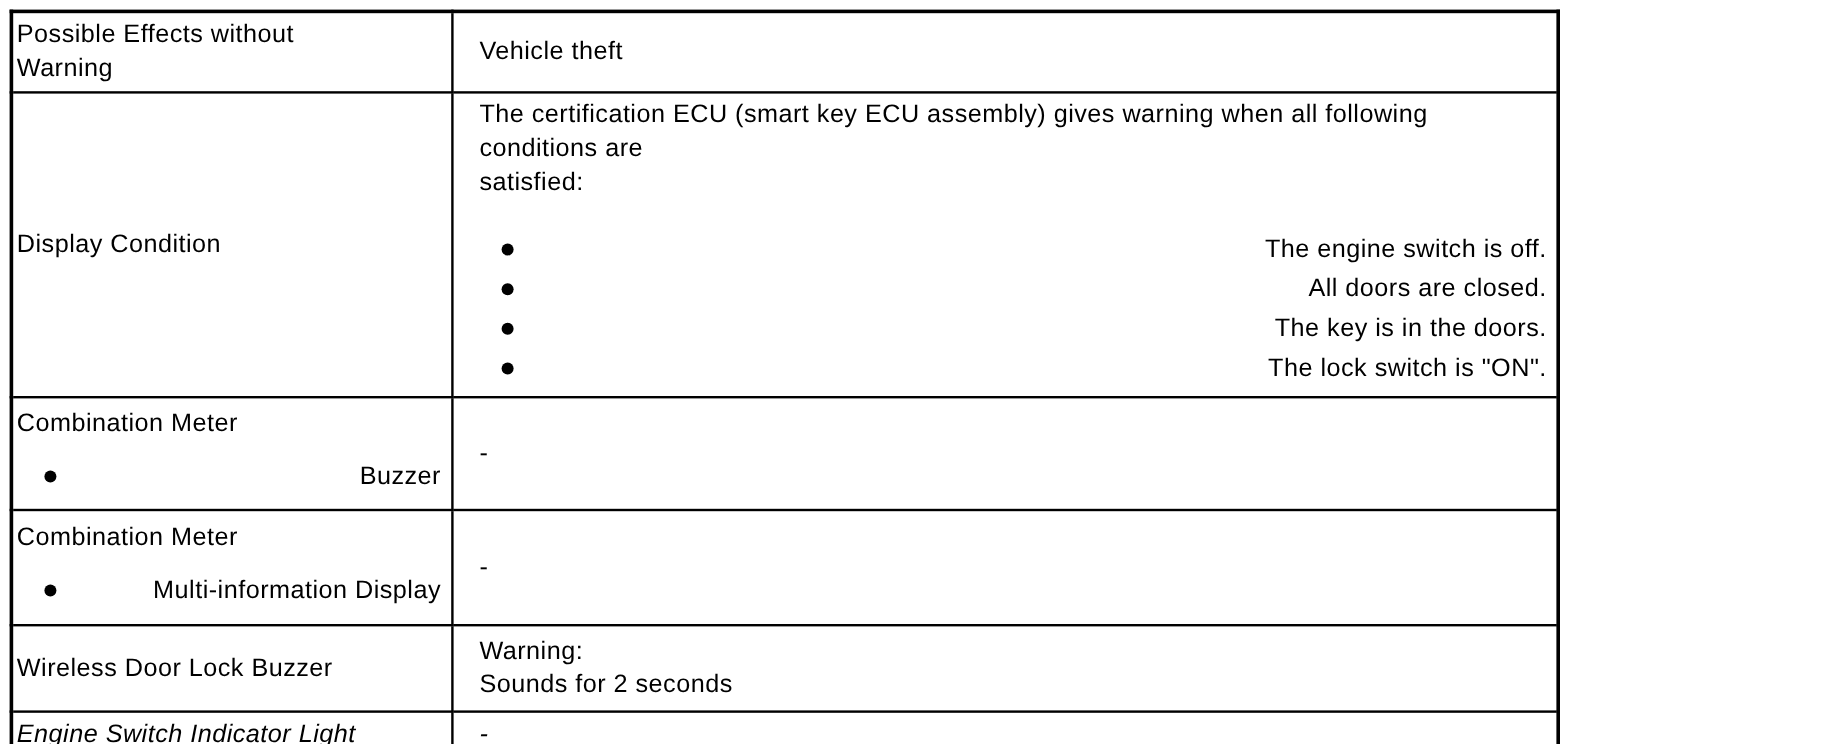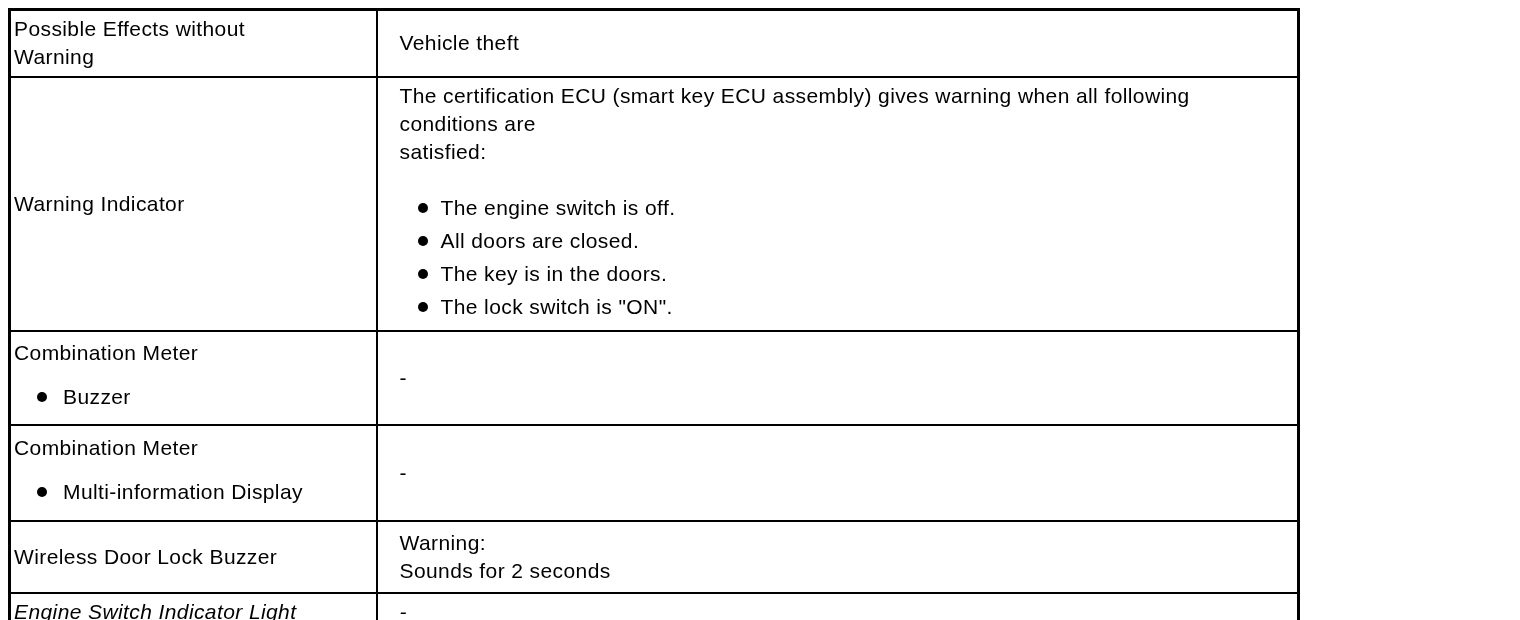--- a/index.html
+++ b/index.html
@@ -50,20 +50,21 @@
     white-space: pre-line;
   }
   ul.blist {
     list-style: none;
     margin: 28px 0 0 0;
     padding: 0;
   }
   ul.blist li {
     position: relative;
     margin: 5px 0;
+    text-align: right;
   }
   ul.value-list li { padding-left: 41px; }
   ul.label-list { margin-top: 16px; }
   ul.label-list li { padding-left: 49px; }
   .bullet {
     position: absolute;
     top: 9px;
     width: 10px;
     height: 10px;
     border-radius: 50%;
@@ -83,21 +84,21 @@
     </colgroup>
     <tbody>
 
       <tr class="r1">
         <td class="label-cell pre">Possible Effects without
 Warning</td>
         <td class="value-cell">Vehicle theft</td>
       </tr>
 
       <tr class="r2">
-        <td class="label-cell">Warning Indicator</td>
+        <td class="label-cell">Display Condition</td>
         <td class="value-cell">
             <p class="intro">The certification ECU (smart key ECU assembly) gives warning when all following conditions are
 satisfied:</p>
             <ul class="blist value-list">
               <li><span class="bullet"></span><span>The engine switch is off.</span></li>
               <li><span class="bullet"></span><span>All doors are closed.</span></li>
               <li><span class="bullet"></span><span>The key is in the doors.</span></li>
               <li><span class="bullet"></span><span>The lock switch is "ON".</span></li>
             </ul>
           </td>

